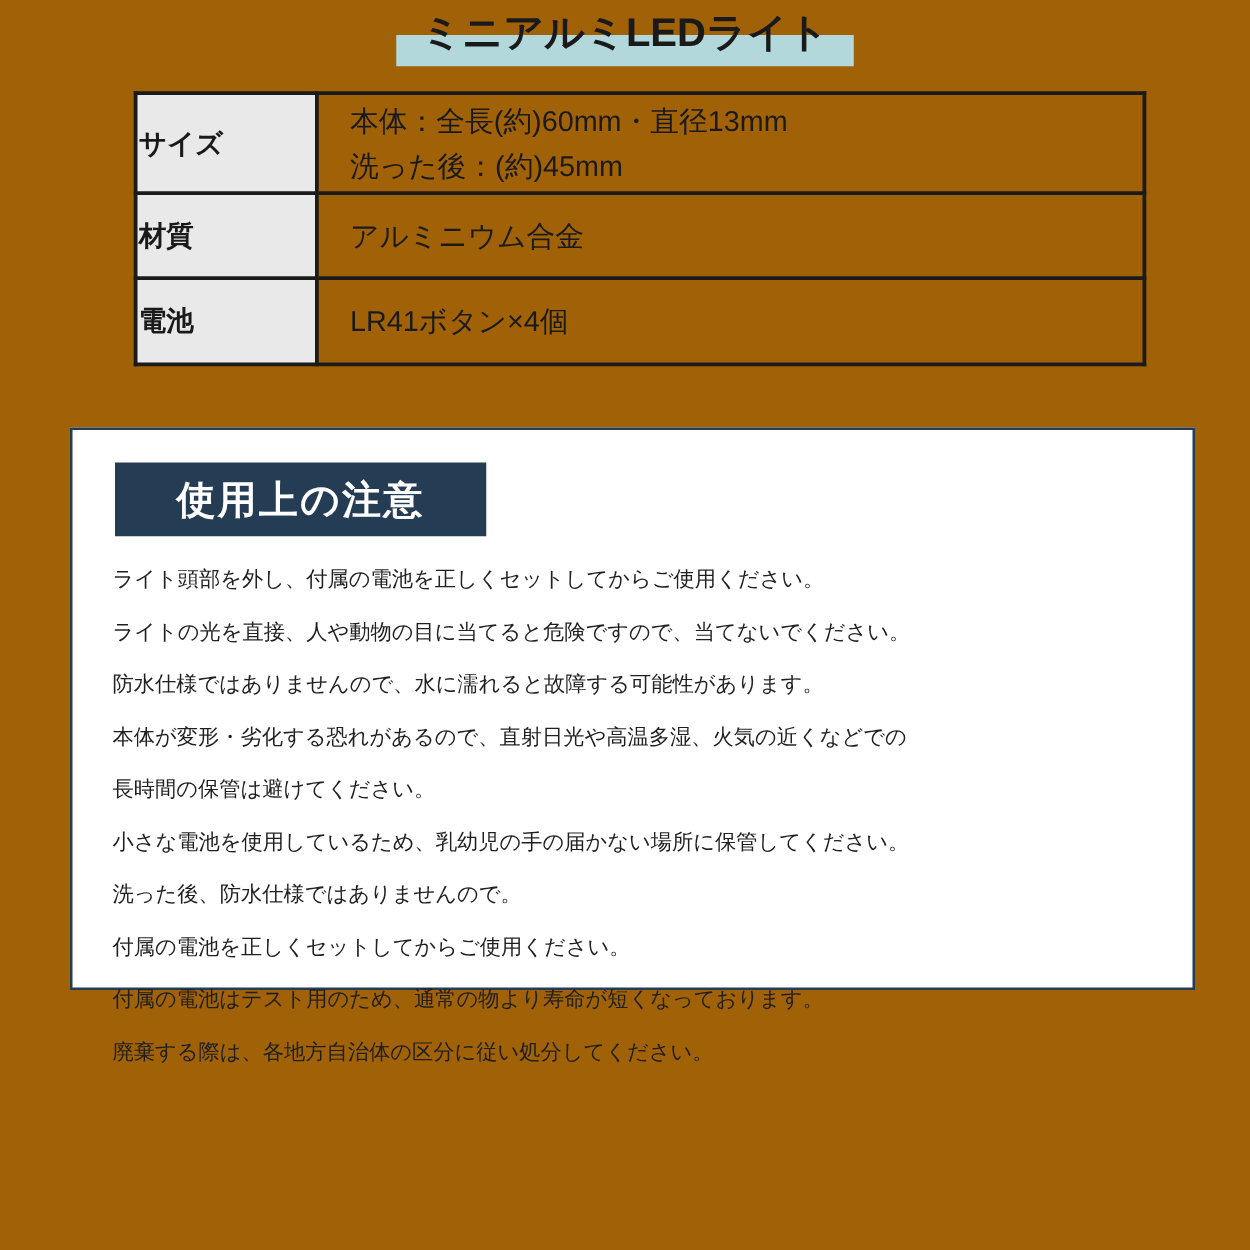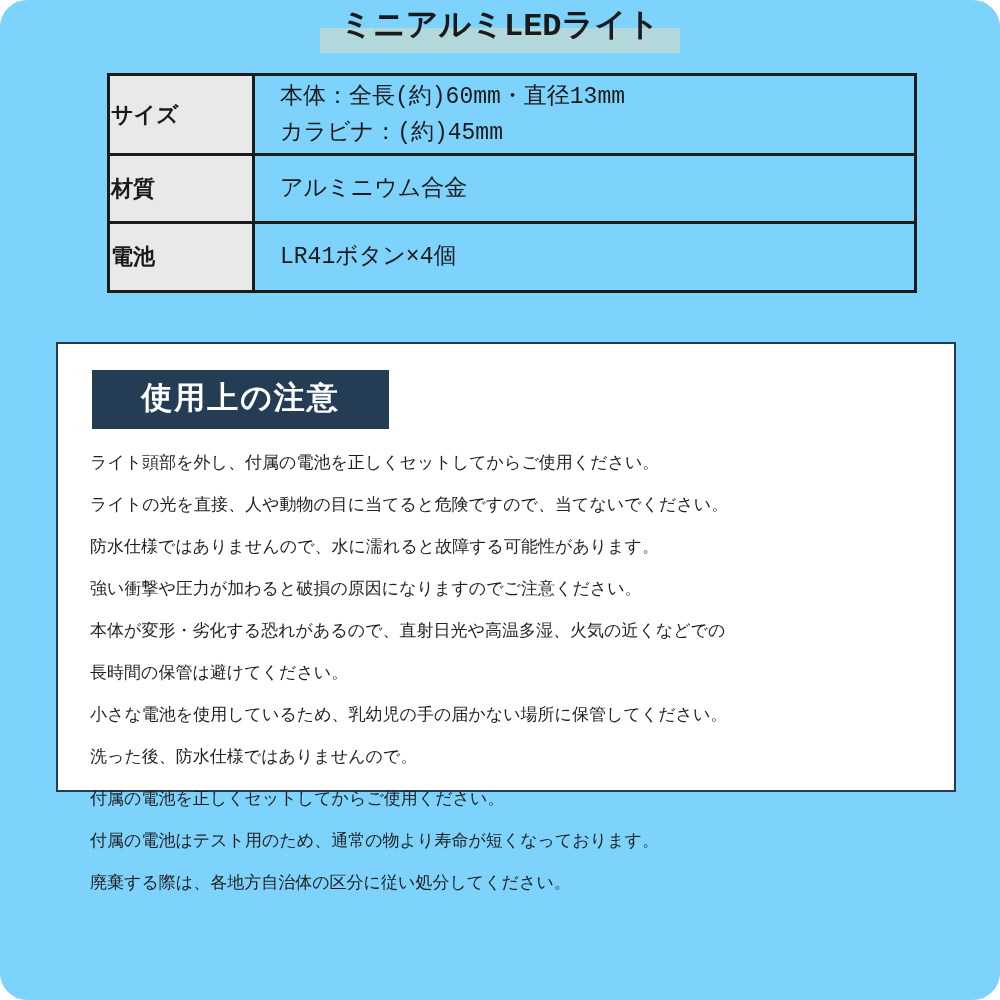--- a/index.html
+++ b/index.html
@@ -1,24 +1,23 @@
 <!DOCTYPE html>
 <html><head>
 <meta charset="utf-8">
 <style>
   html, body { margin: 0; padding: 0; background: #ffffff; }
   .page {
     position: relative;
     width: 1000px;
     height: 1000px;
-    background: #7dd3fc;
-    font-family: Liberation Mono, monospace;
+    background: #a16207;
+    font-family: Liberation Sans, sans-serif;
     color: #1c1c1c;
     overflow: hidden;
-    border-radius: 27px;
   }
 
   
   .title-wrap {
     position: absolute;
     top: 6px;
     left: 0;
     width: 100%;
     text-align: center;
   }
@@ -124,21 +123,21 @@
       <span class="title-text">ミニアルミLEDライト</span>
     </span>
   </div>
 
   <table class="spec-table">
     <tbody>
       <tr class="spec-row-0">
         <th>サイズ</th>
         <td>
           <div class="value-line">本体：全長(約)60mm・直径13mm</div>
-          <div class="value-line">カラビナ：(約)45mm</div>
+          <div class="value-line">洗った後：(約)45mm</div>
         </td>
       </tr>
       <tr class="spec-row-1">
         <th>材質</th>
         <td>
           <div class="value-line">アルミニウム合金</div>
         </td>
       </tr>
       <tr class="spec-row-2">
         <th>電池</th>
@@ -148,21 +147,20 @@
       </tr>
     </tbody>
   </table>
 
   <div class="notice-box">
     <div class="notice-heading">使用上の注意</div>
     <div class="notice-lines">
         <div class="notice-line">ライト頭部を外し、付属の電池を正しくセットしてからご使用ください。</div>
         <div class="notice-line">ライトの光を直接、人や動物の目に当てると危険ですので、当てないでください。</div>
         <div class="notice-line">防水仕様ではありませんので、水に濡れると故障する可能性があります。</div>
-        <div class="notice-line">強い衝撃や圧力が加わると破損の原因になりますのでご注意ください。</div>
         <div class="notice-line">本体が変形・劣化する恐れがあるので、直射日光や高温多湿、火気の近くなどでの</div>
         <div class="notice-line">長時間の保管は避けてください。</div>
         <div class="notice-line">小さな電池を使用しているため、乳幼児の手の届かない場所に保管してください。</div>
         <div class="notice-line">洗った後、防水仕様ではありませんので。</div>
         <div class="notice-line">付属の電池を正しくセットしてからご使用ください。</div>
         <div class="notice-line">付属の電池はテスト用のため、通常の物より寿命が短くなっております。</div>
         <div class="notice-line">廃棄する際は、各地方自治体の区分に従い処分してください。</div>
       </div>
   </div>
 

